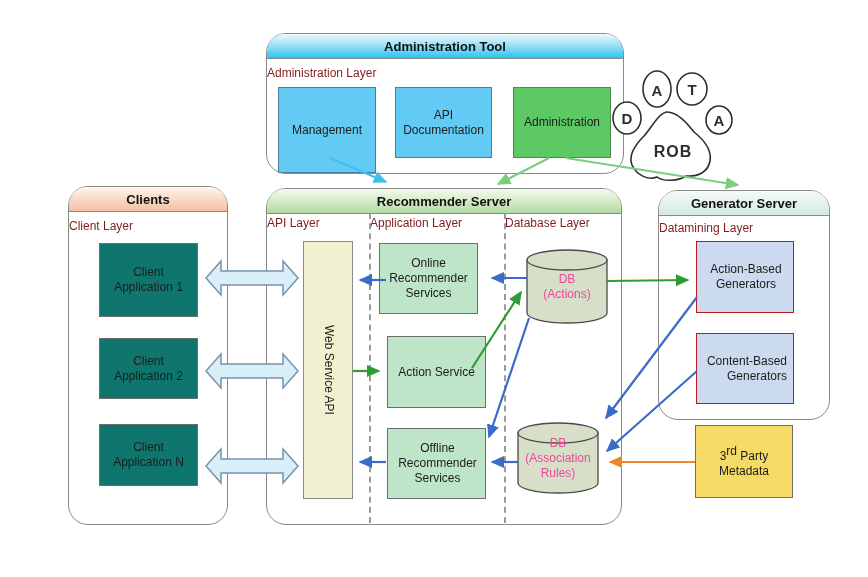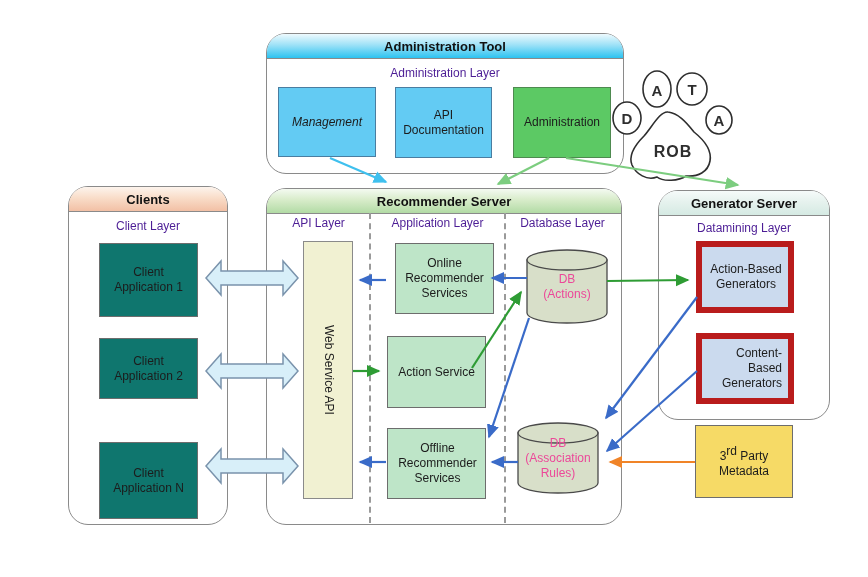--- a/index.html
+++ b/index.html
@@ -11,31 +11,31 @@
              border-radius:20px;box-sizing:border-box;}
   .titlebar{position:absolute;left:0;top:0;right:0;height:24px;
             border-bottom:1.5px solid #8a8a8a;border-radius:18px 18px 0 0;
             display:flex;align-items:center;justify-content:center;
             font-size:13px;font-weight:bold;color:#111;}
   .tb-admin{background:linear-gradient(to bottom,#eefafe 0%,#9fe2f7 45%,#2cc3f1 100%);}
   .tb-clients{background:linear-gradient(to bottom,#fdf4ed 0%,#f9ddc9 45%,#f2c0a5 100%);}
   .tb-recommender{background:linear-gradient(to bottom,#f4faf1 0%,#d8ecca 45%,#b2dba5 100%);}
   .tb-generator{background:linear-gradient(to bottom,#f6fbfa 0%,#e6f2ee 45%,#d5eae3 100%);}
 
-  .layer-label{position:absolute;font-size:12px;color:#4c1d95;text-align:center;}
+  .layer-label{position:absolute;font-size:12px;color:#7f1d1d;}
 
   
   .ibox{position:absolute;box-sizing:border-box;display:flex;align-items:center;
         justify-content:center;text-align:center;font-size:12px;color:#1c1c1c;
         line-height:1.25;padding:2px 6px;}
   .b-cyan {background:#63cbf3;border:1px solid #4a7da0;}
   .b-green{background:#5cc964;border:1px solid #4e8a50;}
   .b-pink {background:#0f766e;border:1px solid #6d6d6d;}
   .b-mint {background:#bee5c8;border:1px solid #6d6d6d;}
-  .b-blue {background:#cbdaee;border:6px solid #b91c1c;padding-left:8px;}
+  .b-blue {background:#cbdaee;border:1px solid #b91c1c;padding-left:8px;}
   .b-yellow{background:#f6da66;border:1px solid #6d6d6d;}
   .b-cream{background:#f1f1d2;border:1px solid #8a8a8a;}
 
   .wsapi{writing-mode:vertical-rl;font-size:12px;color:#1c1c1c;}
 
   .dashline{position:absolute;width:0;border-left:2px dashed #9a9a9a;}
 
   .dblabel{position:absolute;font-size:12px;color:#ec4899;text-align:center;
            line-height:1.25;z-index:5;}
 
@@ -47,48 +47,48 @@
 </head>
 <body>
 
 <div class="canvas">
 
   <div class="container" style="left:266px;top:33px;width:358px;height:141px;">
     <div class="titlebar tb-admin">
       <span>Administration Tool</span>
     </div>
     <div class="layer-label" style="left:0;right:0;top:32px;">Administration Layer</div>
-    <div class="ibox b-cyan" style="left:11px;top:53px;width:98px;height:70px;font-style:italic;">Management</div>
+    <div class="ibox b-cyan" style="left:11px;top:53px;width:98px;height:86px;">Management</div>
     <div class="ibox b-cyan" style="left:128px;top:53px;width:97px;height:71px;">API Documentation</div>
     <div class="ibox b-green" style="left:246px;top:53px;width:98px;height:71px;">Administration</div>
   </div>
 
   <div class="container" style="left:68px;top:186px;width:160px;height:339px;">
     <div class="titlebar tb-clients">
       <span>Clients</span>
     </div>
     <div class="layer-label" style="left:0;right:0;top:32px;">Client Layer</div>
     <div class="ibox b-pink" style="left:30px;top:56px;width:99px;height:74px;">Client Application 1</div>
     <div class="ibox b-pink" style="left:30px;top:151px;width:99px;height:61px;">Client Application 2</div>
-    <div class="ibox b-pink" style="left:30px;top:255px;width:99px;height:77px;">Client Application N</div>
+    <div class="ibox b-pink" style="left:30px;top:237px;width:99px;height:62px;">Client Application N</div>
   </div>
 
   <div class="container" style="left:266px;top:188px;width:356px;height:337px;">
     <div class="titlebar tb-recommender">
       <span>Recommender Server</span>
     </div>
     <div class="layer-label" style="left:0px;top:27px;width:103px;">API Layer</div>
     <div class="layer-label" style="left:103px;top:27px;width:135px;">Application Layer</div>
     <div class="layer-label" style="left:238px;top:27px;width:115px;">Database Layer</div>
     <div class="dashline" style="left:102px;top:24px;height:310px;"></div>
     <div class="dashline" style="left:237px;top:24px;height:310px;"></div>
     <div class="ibox b-cream" style="left:36px;top:52px;width:50px;height:258px;">
       <span class="wsapi">Web Service API</span>
     </div>
-    <div class="ibox b-mint" style="left:128px;top:54px;width:99px;height:71px;">Online Recommender Services</div>
+    <div class="ibox b-mint" style="left:112px;top:54px;width:99px;height:71px;">Online Recommender Services</div>
     <div class="ibox b-mint" style="left:120px;top:147px;width:99px;height:72px;">Action Service</div>
     <div class="ibox b-mint" style="left:120px;top:239px;width:99px;height:71px;padding-left:8px;">Offline Recommender Services</div>
   </div>
 
   <div class="container" style="left:658px;top:190px;width:172px;height:230px;">
     <div class="titlebar tb-generator">
       <span>Generator Server</span>
     </div>
     <div class="layer-label" style="left:0;right:0;top:30px;">Datamining Layer</div>
     <div class="ibox b-blue" style="left:37px;top:50px;width:98px;height:72px;">Action-Based Generators</div>

